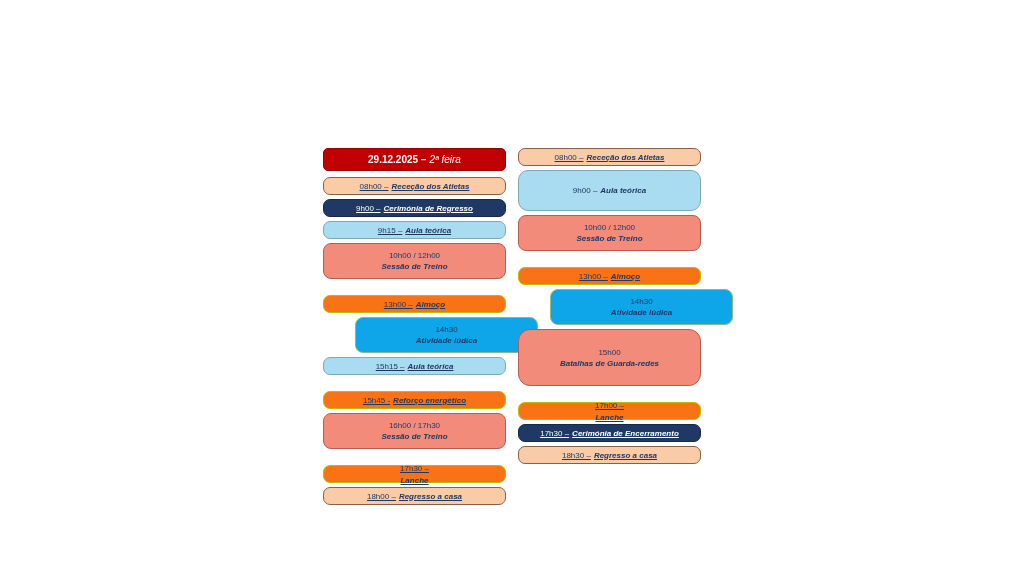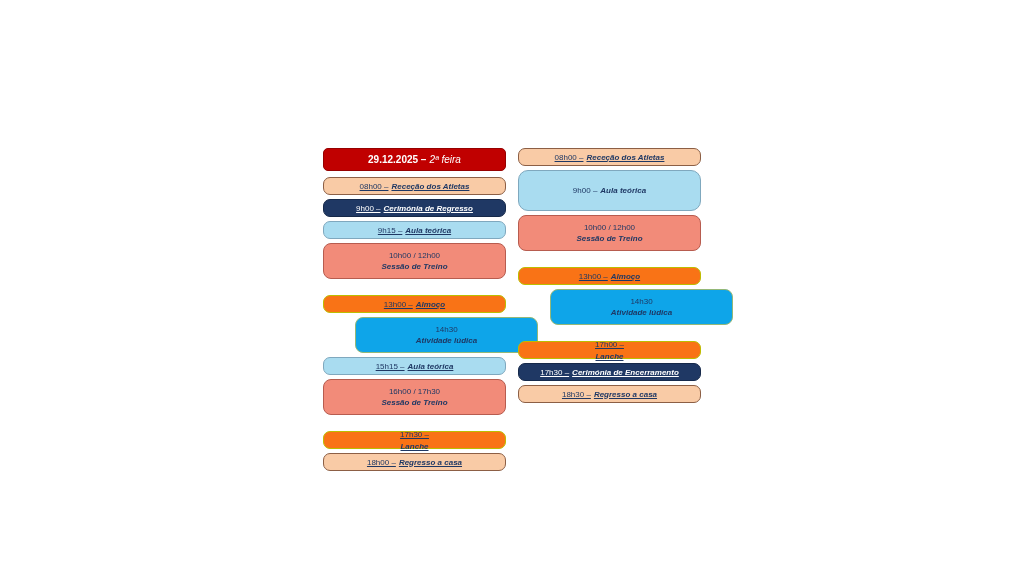--- a/index.html
+++ b/index.html
@@ -106,20 +106,24 @@
     <div class="box m green col">
       <span class="tm">14h30</span>
       <span class="tt">Atividade lúdica</span>
     </div>
 
     <div class="box s blue row">
       <span class="tm">15h15 –</span>
       <span class="tt">Aula teórica</span>
     </div>
 
+    <div class="box s yellow row">
+      <span class="tm">15h45 -</span>
+      <span class="tt">Reforço energético</span>
+    </div>
 
     <div class="box m salmon col">
       <span class="tm">16h00 / 17h30</span>
       <span class="tt">Sessão de Treino</span>
     </div>
 
     <div class="box s yellow row push">
       <span class="tm">17h30 –</span>
       <span class="tt">Lanche</span>
     </div>
@@ -150,20 +154,24 @@
     <div class="box s yellow row">
       <span class="tm">13h00 –</span>
       <span class="tt">Almoço</span>
     </div>
 
     <div class="box m green col">
       <span class="tm">14h30</span>
       <span class="tt">Atividade lúdica</span>
     </div>
 
+    <div class="box t55 salmon col">
+      <span class="tm">15h00</span>
+      <span class="tt">Batalhas de Guarda-redes</span>
+    </div>
 
     <div class="box s yellow row push">
       <span class="tm">17h00 –</span>
       <span class="tt">Lanche</span>
     </div>
 
     <div class="box s navy row">
       <span class="tm">17h30 –</span>
       <span class="tt">Cerimónia de Encerramento</span>
     </div>

